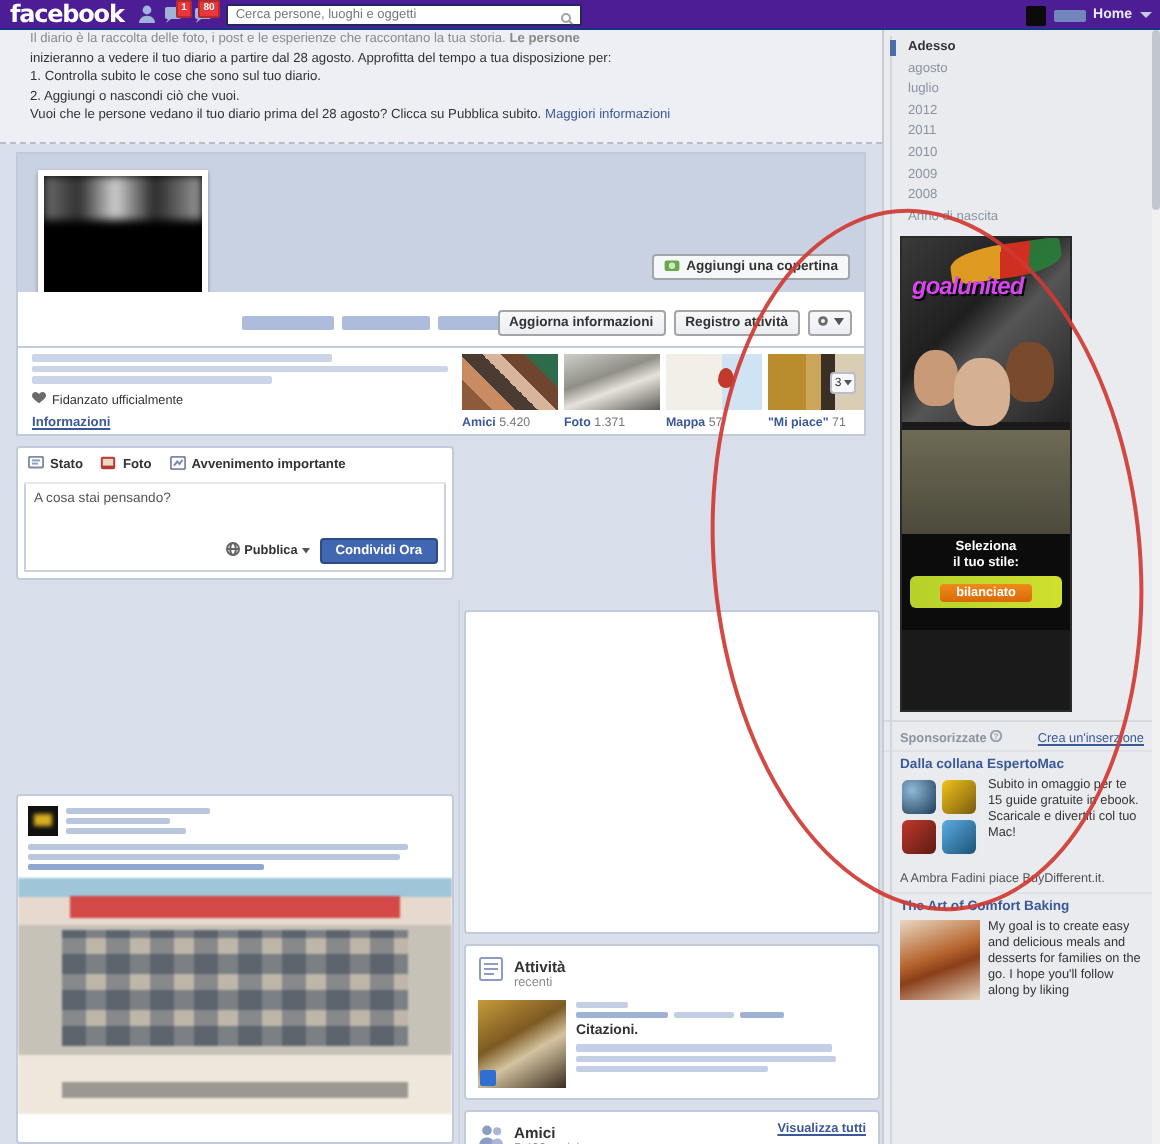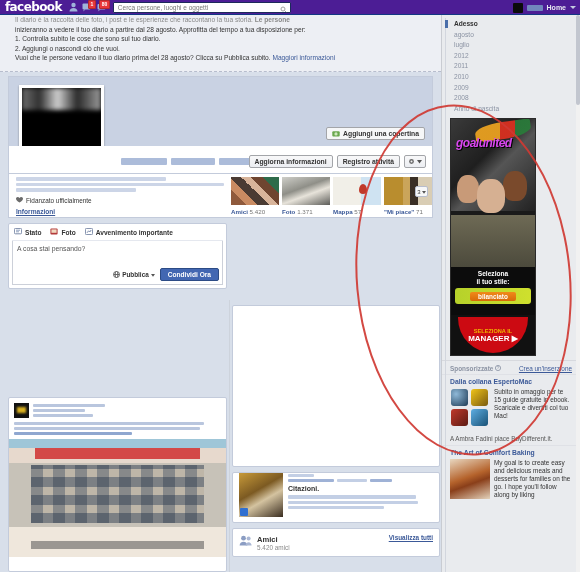--- a/index.html
+++ b/index.html
@@ -507,20 +507,34 @@
       </div>
     </div>
 
     <div class="vdiv"></div>
   </div>
 
   <div class="col2" style="top:300px">
     <div class="emptybox"></div>
 
     <div class="card">
+      <div class="card-head">
+        <span>
+          <svg width="13" height="13" viewBox="0 0 13 13">
+              <rect x="1" y="1" width="11" height="11" rx="1" fill="#fff" stroke="#8b9dc3"></rect>
+              <line x1="3" y1="4" x2="10" y2="4" stroke="#8b9dc3"></line>
+              <line x1="3" y1="6.5" x2="10" y2="6.5" stroke="#8b9dc3"></line>
+              <line x1="3" y1="9" x2="8" y2="9" stroke="#8b9dc3"></line>
+            </svg>
+        </span>
+        <span>
+          <span class="card-title">Attività</span>
+          <div class="card-sub">recenti</div>
+        </span>
+      </div>
       <div class="act-row">
         <div class="act-thumb"></div>
         <div class="act-text">
           <i class="al" style="width:26px"></i>
           <div style="display:flex;gap:3px">
               <i class="al dark" style="width:46px"></i>
               <i class="al" style="width:30px"></i>
               <i class="al dark" style="width:22px"></i>
             </div>
           <div class="act-strong">Citazioni.</div>
@@ -575,26 +589,20 @@
           <i class="face fa3"></i>
         <i class="suit"></i>
       </div>
       <div class="ad-mid">
         <div class="ad-mid-t">Seleziona</div>
         <div class="ad-mid-t">il tuo stile:</div>
         <div class="ad-pill">
           <span class="ad-pill-in">bilanciato</span>
         </div>
       </div>
-      <div class="ad-cta">
-        <div class="ad-circle">
-          <span class="ad-cta1">SELEZIONA IL</span>
-          <span class="ad-cta2">MANAGER ▶</span>
-        </div>
-      </div>
     </div>
 
     <div class="sponsor-row">
       <span class="sp-l">
         <span>Sponsorizzate</span>
         <span>
           <svg width="6" height="6" viewBox="0 0 6 6">
               <circle cx="3" cy="3" r="2.6" fill="none" stroke="#9aa2b1"></circle>
               <text x="3" y="4.4" font-size="4" text-anchor="middle" fill="#9aa2b1">?</text>
             </svg>

